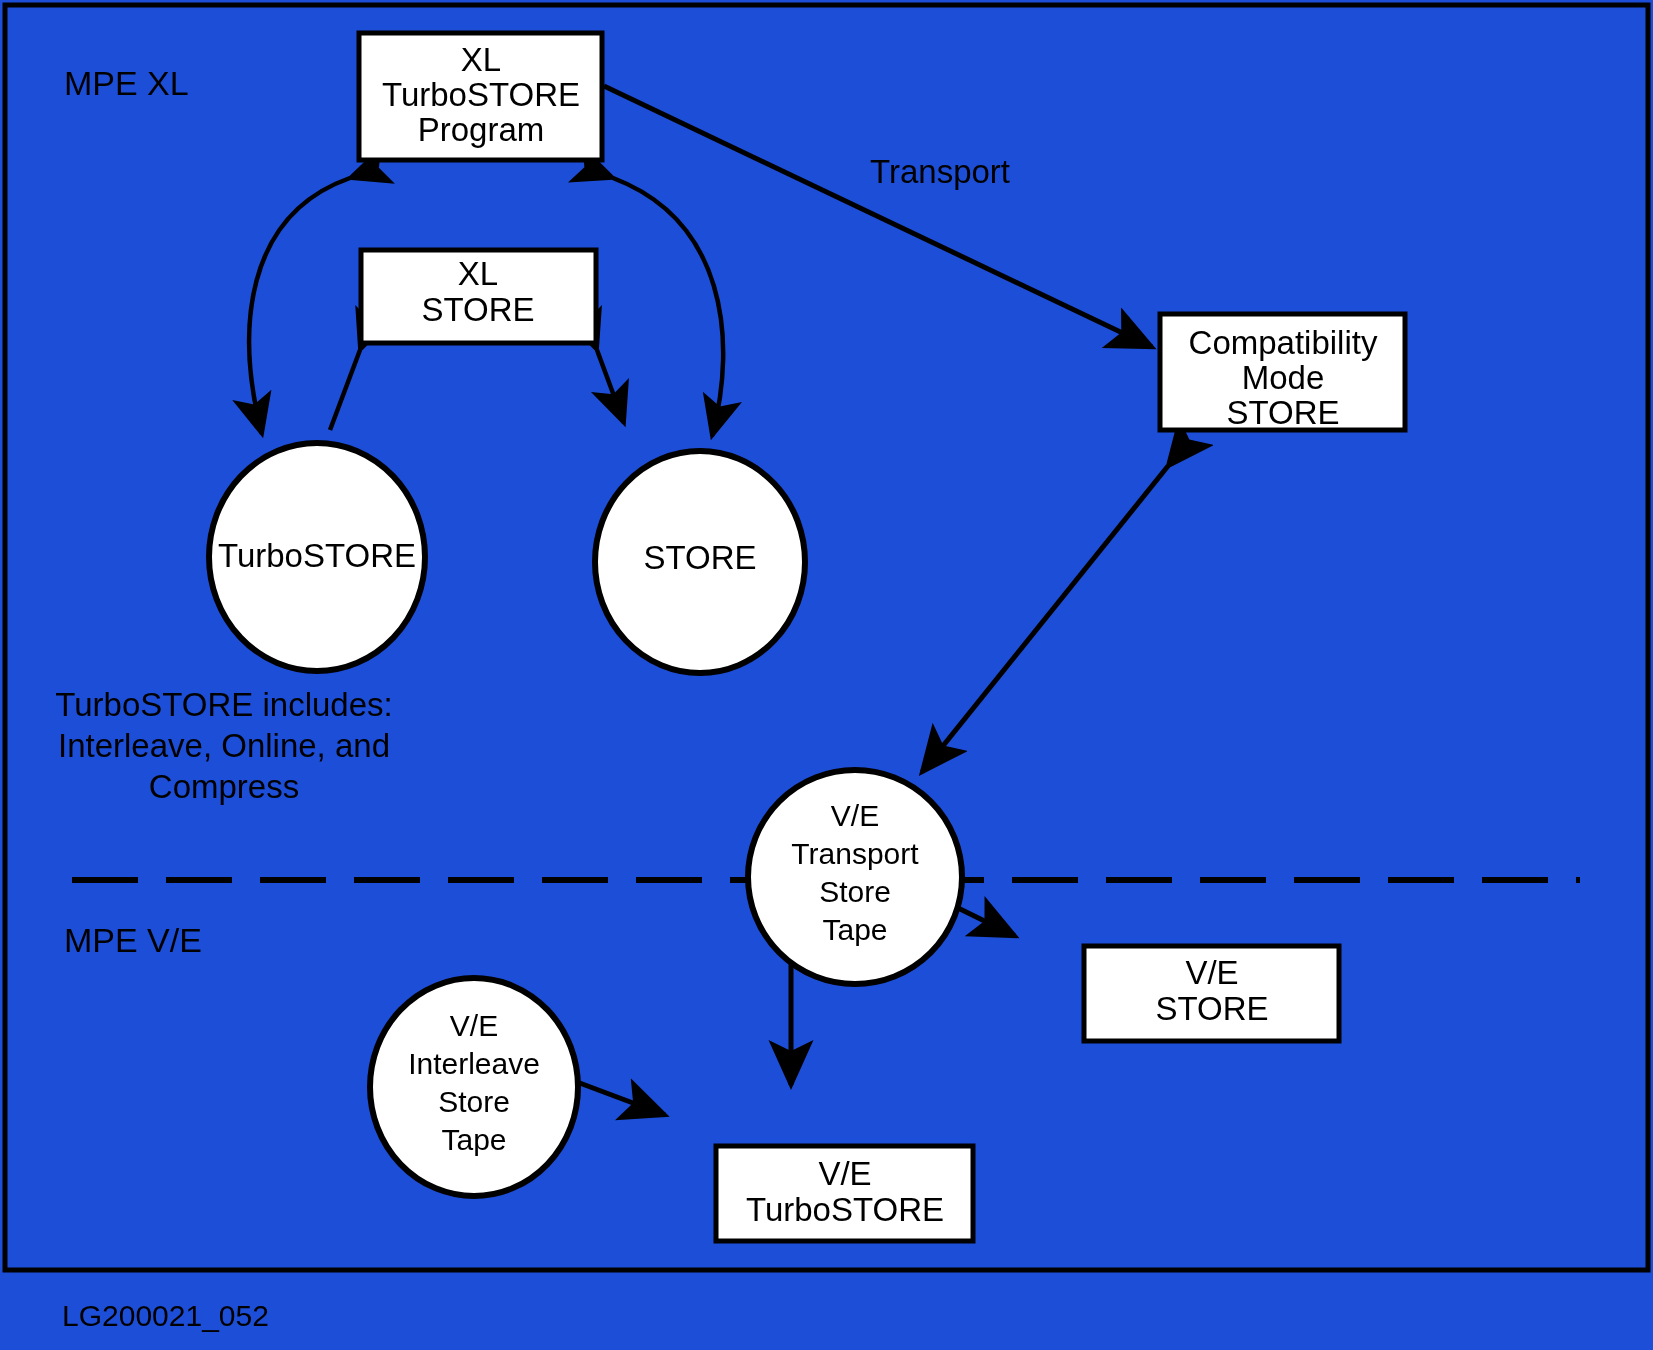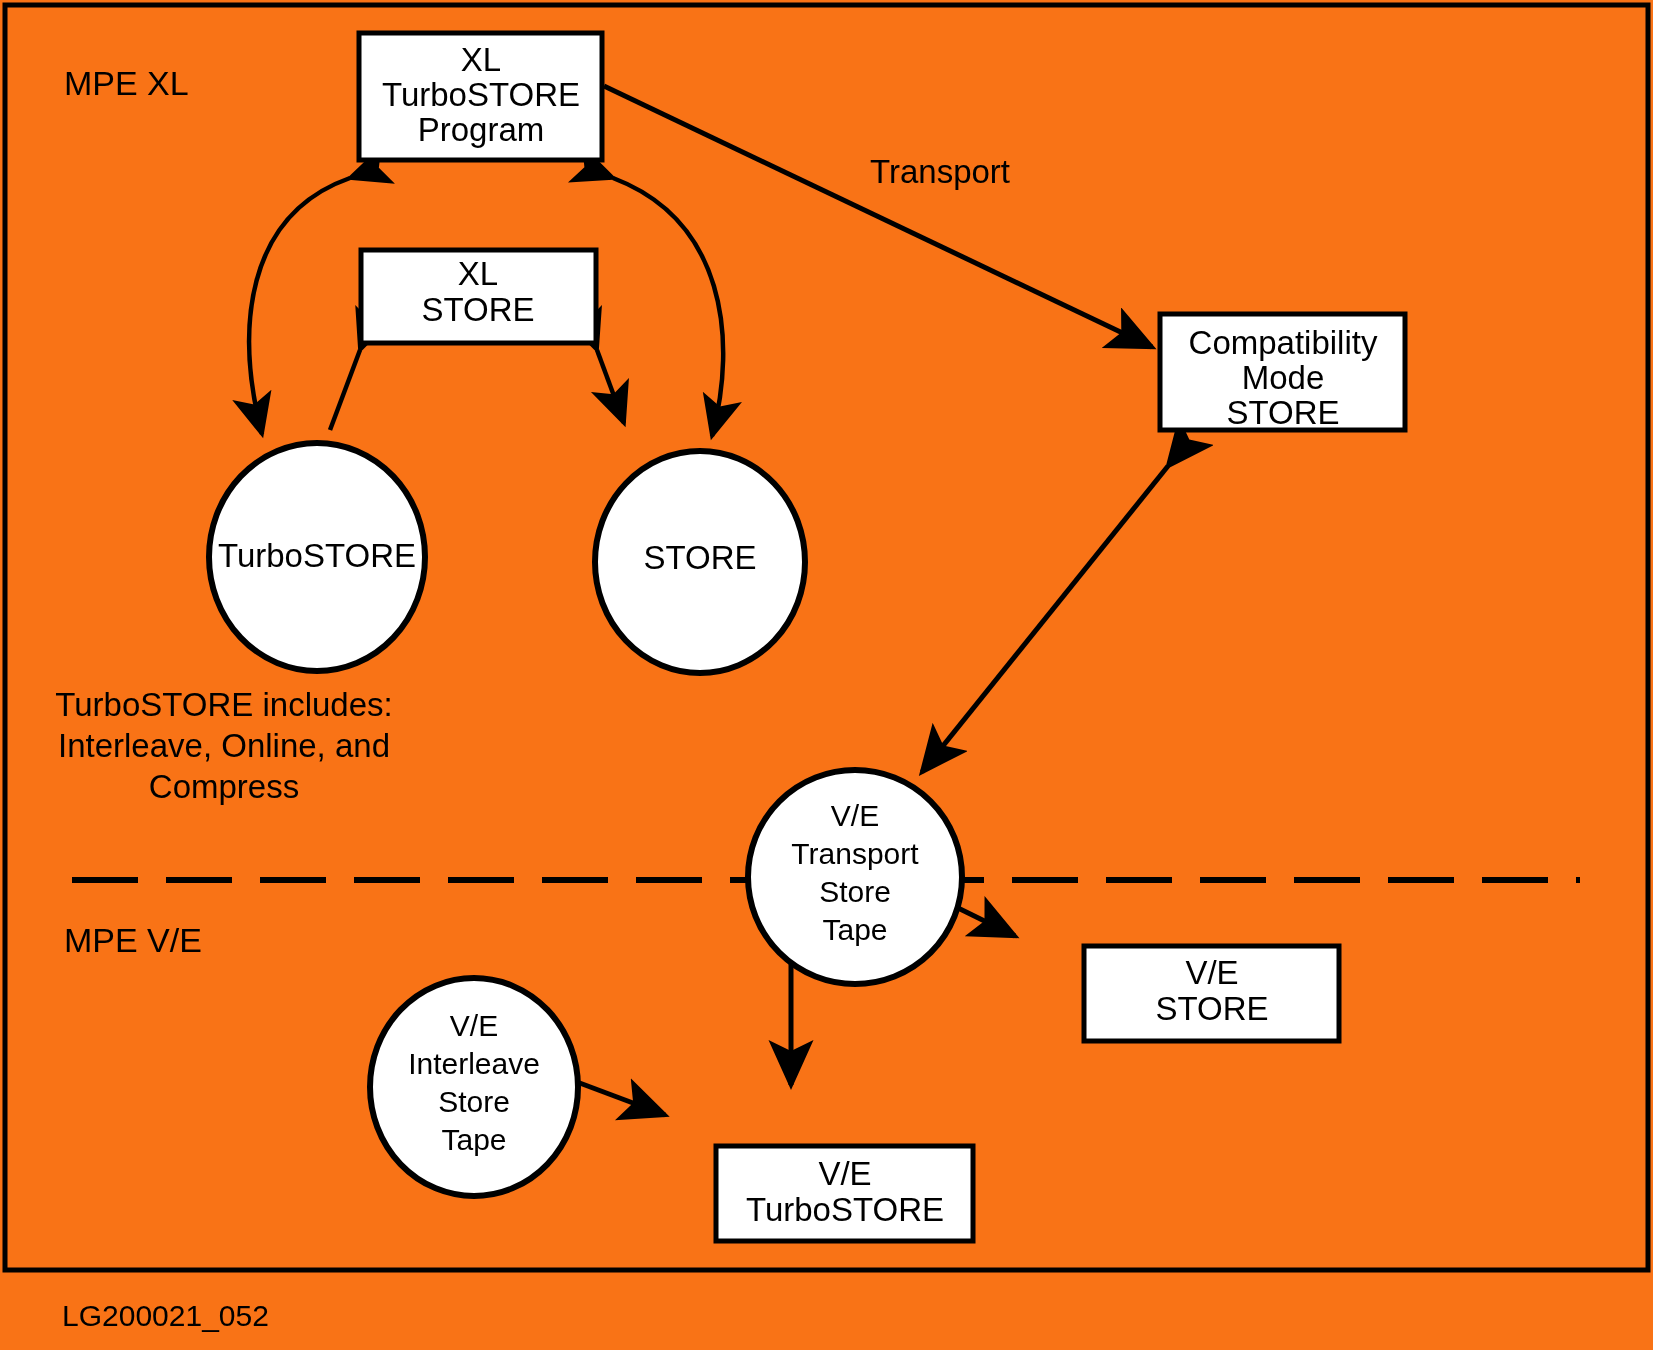--- a/index.html
+++ b/index.html
@@ -4,21 +4,21 @@
 <style>
   html, body {
     margin: 0;
     padding: 0;
     background: #ffffff;
   }
   #page {
     position: relative;
     width: 1653px;
     height: 1350px;
-    background: #f97316;
+    background: #1d4ed8;
     font-family: "Liberation Sans", sans-serif;
     overflow: hidden;
   }
   svg#diagram {
     position: absolute;
     left: 0;
     top: 0;
     width: 1653px;
     height: 1350px;
   }

